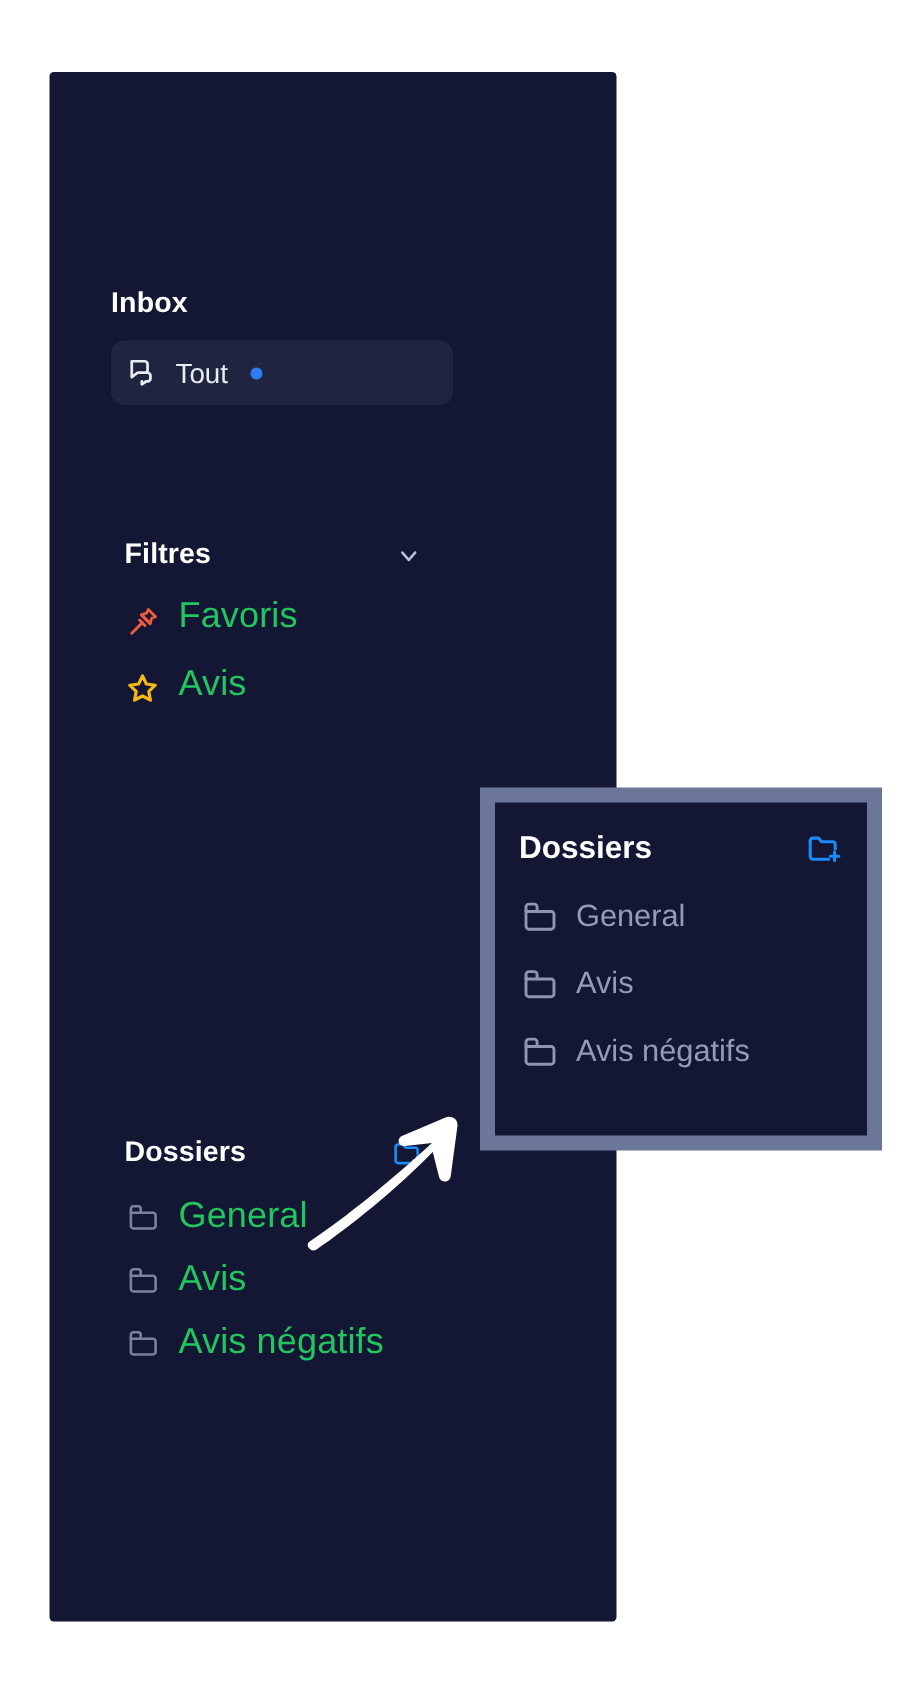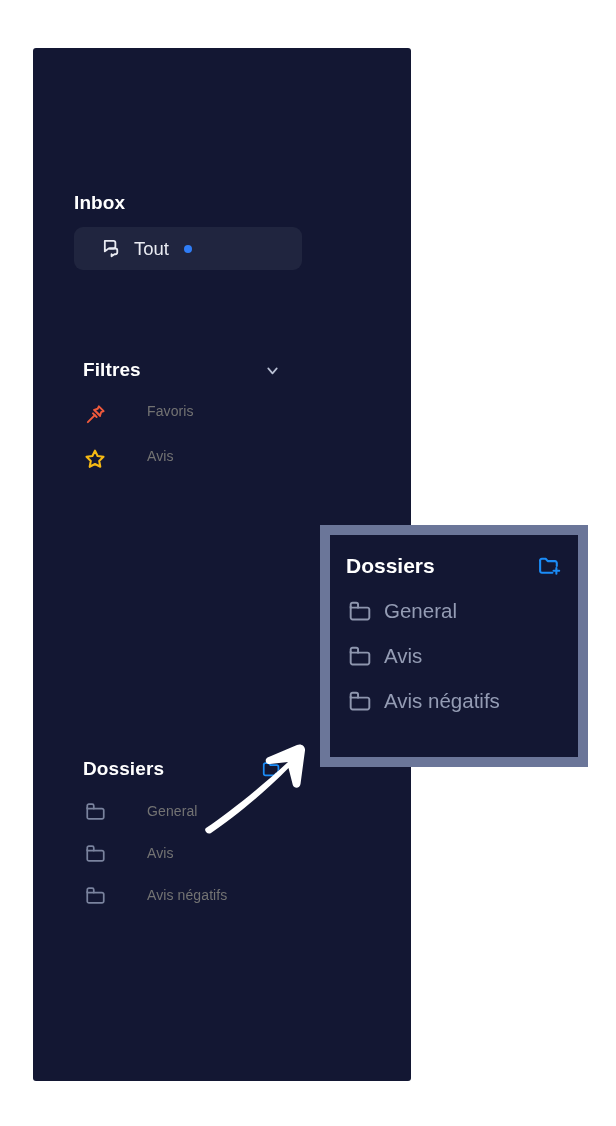--- a/index.html
+++ b/index.html
@@ -30,38 +30,37 @@
 
   
   #inbox-block { position: absolute; left: 29px; top: 144px; width: 344px; margin-left: 12px; }
   #inbox-heading { padding-left: 0px; }
   .row-ico {
     width: 24px; height: 24px;
     display: flex; align-items: center; justify-content: center;
     flex: 0 0 24px;
   }
   .row-label {
-    color: #737373;
-    font-size: 14px;
+    color: #22c55e;
+    font-size: 24px;
     letter-spacing: .1px;
     white-space: nowrap;
-    margin-left: 28px;
   }
 
   
   #tout-pill {
     margin-top: 13px;
     width: 228px;
     height: 43px;
     background: #20253f;
     border-radius: 9px;
     display: flex;
     align-items: center;
     gap: 10px;
-    padding-left: 26px;
+    padding-left: 9px;
   }
   #tout-label {
     color: #e9ebf2;
     font-size: 18.5px;
   }
   #tout-dot {
     width: 8px; height: 8px; border-radius: 50%;
     background: #2f7df6;
     margin-left: 5px;
   }

